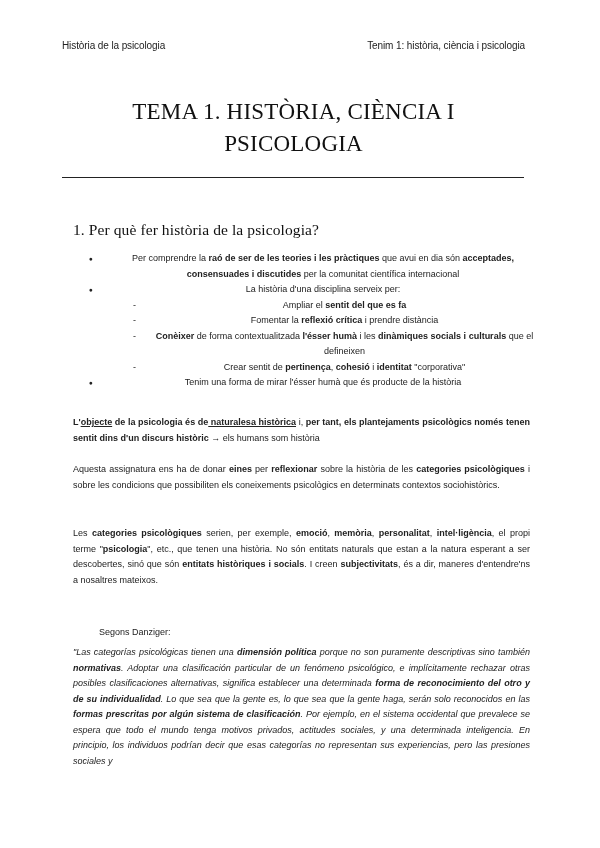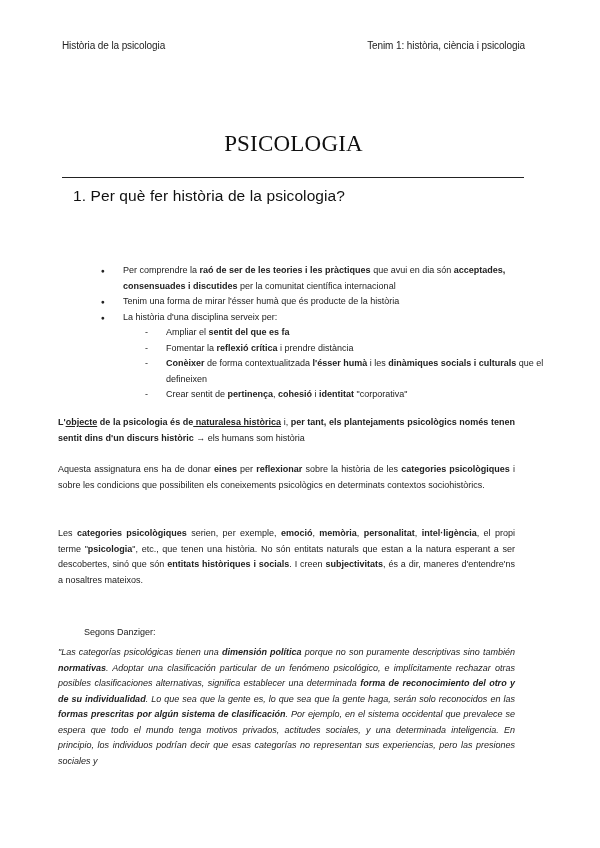--- a/index.html
+++ b/index.html
@@ -1,59 +1,59 @@
 <!DOCTYPE html>
 <html><head>
   <meta charset="utf-8">
   <style>
     html, body { margin: 0; padding: 0; background: #ffffff; }
     body { width: 600px; height: 848px; position: relative; overflow: hidden; color: #1a1a1a; font-family: "Liberation Sans", sans-serif; }
     .page-header { position: absolute; top: 40px; left: 62px; right: 75px; display: flex; justify-content: space-between; font-size: 10px; color: #222; letter-spacing: -0.1px; }
     .doc-title { position: absolute; top: 96px; left: 62px; right: 75px; text-align: center; font-family: "Liberation Serif", "DejaVu Serif", serif; font-size: 23px; line-height: 32px; letter-spacing: 0.2px; color: #111; font-weight: normal; margin: 0; }
     .title-rule { position: absolute; top: 177px; left: 62px; width: 462px; height: 0; border-top: 1.2px solid #222; }
-    .section-heading { position: absolute; top: 187px; left: 73px; font-size: 15.5px; font-weight: normal; margin: 0; color: #111; letter-spacing: 0.1px; }
+    .section-heading { position: absolute; top: 221px; left: 73px; font-size: 15.5px; font-weight: normal; margin: 0; color: #111; letter-spacing: 0.1px; font-family: Liberation Serif, serif; }
     .body-text { font-size: 9px; line-height: 15.5px; color: #222; }
-    .bullets { position: absolute; top: 247px; left: 85px; width: 446px; margin: 16px; padding: 0; list-style: none; }
+    .bullets { position: absolute; top: 247px; left: 85px; width: 446px; margin: 4px; padding: 0; list-style: none; text-align: center; }
     .bullets > li { position: relative; padding-left: 22px; }
     .bullets > li::before { content: "\25CF"; position: absolute; left: 0; top: 0; font-size: 6.5px; }
     .sublist { list-style: none; margin: 0; padding: 0 0 0 22px; }
     .sublist li { position: relative; padding-left: 21px; }
     .sublist li::before { content: "-"; position: absolute; left: 0; }
-    .para { position: absolute; left: 58px; width: 457px; margin: 0; text-align: justify; }
+    .para { position: absolute; left: 73px; width: 457px; margin: 0; text-align: justify; }
     .p1 { top: 415px; }
     .p2 { top: 462px; }
     .p3 { top: 526px; }
     .p4 { top: 625px; margin-left: 26px; }
     .p5 { top: 645px; font-style: italic; }
   </style>
 </head>
 <body>
 
 <div class="page-header">
   <span>Història de la psicologia</span>
   <span>Tenim 1: història, ciència i psicologia</span>
 </div>
 
 <h1 class="doc-title">
-  <br>
+  <span>TEMA 1. HISTÒRIA, CIÈNCIA I</span><br>
   <span>PSICOLOGIA</span>
 </h1>
 
 <div class="title-rule"></div>
 
 <h2 class="section-heading">1. Per què fer història de la psicologia?</h2>
 
 <ul class="bullets body-text" id="bullets">
     <li><span>Per comprendre la </span><span style="font-weight: bold;">raó de ser de les teories i les pràctiques</span><span> que avui en dia són </span><span style="font-weight: bold;">acceptades, consensuades i discutides</span><span> per la comunitat científica internacional</span></li>
-    <li><span>Tenim una forma de mirar l'ésser humà que és producte de la història</span></li>
     <li><span>La història d'una disciplina serveix per:</span><ul class="sublist">
         <li><span>Ampliar el </span><span style="font-weight: bold;">sentit del que es fa</span></li>
         <li><span>Fomentar la </span><span style="font-weight: bold;">reflexió crítica</span><span> i prendre distància</span></li>
         <li><span style="font-weight: bold;">Conèixer</span><span> de forma contextualitzada </span><span style="font-weight: bold;">l'ésser humà</span><span> i les </span><span style="font-weight: bold;">dinàmiques socials i culturals</span><span> que el defineixen</span></li>
         <li><span>Crear sentit de </span><span style="font-weight: bold;">pertinença</span><span>, </span><span style="font-weight: bold;">cohesió</span><span> i </span><span style="font-weight: bold;">identitat</span><span> "corporativa"</span></li>
       </ul></li>
+    <li><span>Tenim una forma de mirar l'ésser humà que és producte de la història</span></li>
   </ul>
 
 <p class="para body-text p1"><span style="font-weight: bold;">L'</span><span style="font-weight: bold; text-decoration: underline;">objecte</span><span style="font-weight: bold;"> de la psicologia és de</span><span style="font-weight: bold; text-decoration: underline;"> naturalesa històrica</span><span> i, </span><span style="font-weight: bold;">per tant, els plantejaments psicològics només tenen sentit dins d'un discurs històric</span><span> → els humans som història</span></p>
 <p class="para body-text p2"><span>Aquesta assignatura ens ha de donar </span><span style="font-weight: bold;">eines</span><span> per </span><span style="font-weight: bold;">reflexionar</span><span> sobre la història de les </span><span style="font-weight: bold;">categories psicològiques</span><span> i sobre les condicions que possibiliten els coneixements psicològics en determinats contextos sociohistòrics.</span></p>
 <p class="para body-text p3"><span>Les </span><span style="font-weight: bold;">categories psicològiques</span><span> serien, per exemple, </span><span style="font-weight: bold;">emoció</span><span>, </span><span style="font-weight: bold;">memòria</span><span>, </span><span style="font-weight: bold;">personalitat</span><span>, </span><span style="font-weight: bold;">intel·ligència</span><span>, el propi terme "</span><span style="font-weight: bold;">psicologia</span><span>", etc., que tenen una història. No són entitats naturals que estan a la natura esperant a ser descobertes, sinó que són </span><span style="font-weight: bold;">entitats històriques i socials</span><span>. I creen </span><span style="font-weight: bold;">subjectivitats</span><span>, és a dir, maneres d'entendre'ns a nosaltres mateixos.</span></p>
 <p class="para body-text p4"><span>Segons Danziger:</span></p>
 <p class="para body-text p5"><span>"Las categorías psicológicas tienen una </span><span style="font-weight: bold;">dimensión política</span><span> porque no son puramente descriptivas sino también </span><span style="font-weight: bold;">normativas</span><span>. Adoptar una clasificación particular de un fenómeno psicológico, e implícitamente rechazar otras posibles clasificaciones alternativas, significa establecer una determinada </span><span style="font-weight: bold;">forma de reconocimiento del otro y de su individualidad</span><span>. Lo que sea que la gente es, lo que sea que la gente haga, serán solo reconocidos en las </span><span style="font-weight: bold;">formas prescritas por algún sistema de clasificación</span><span>. Por ejemplo, en el sistema occidental que prevalece se espera que todo el mundo tenga motivos privados, actitudes sociales, y una determinada inteligencia. En principio, los individuos podrían decir que esas categorías no representan sus experiencias, pero las presiones sociales y</span></p>
 
 </body></html>

